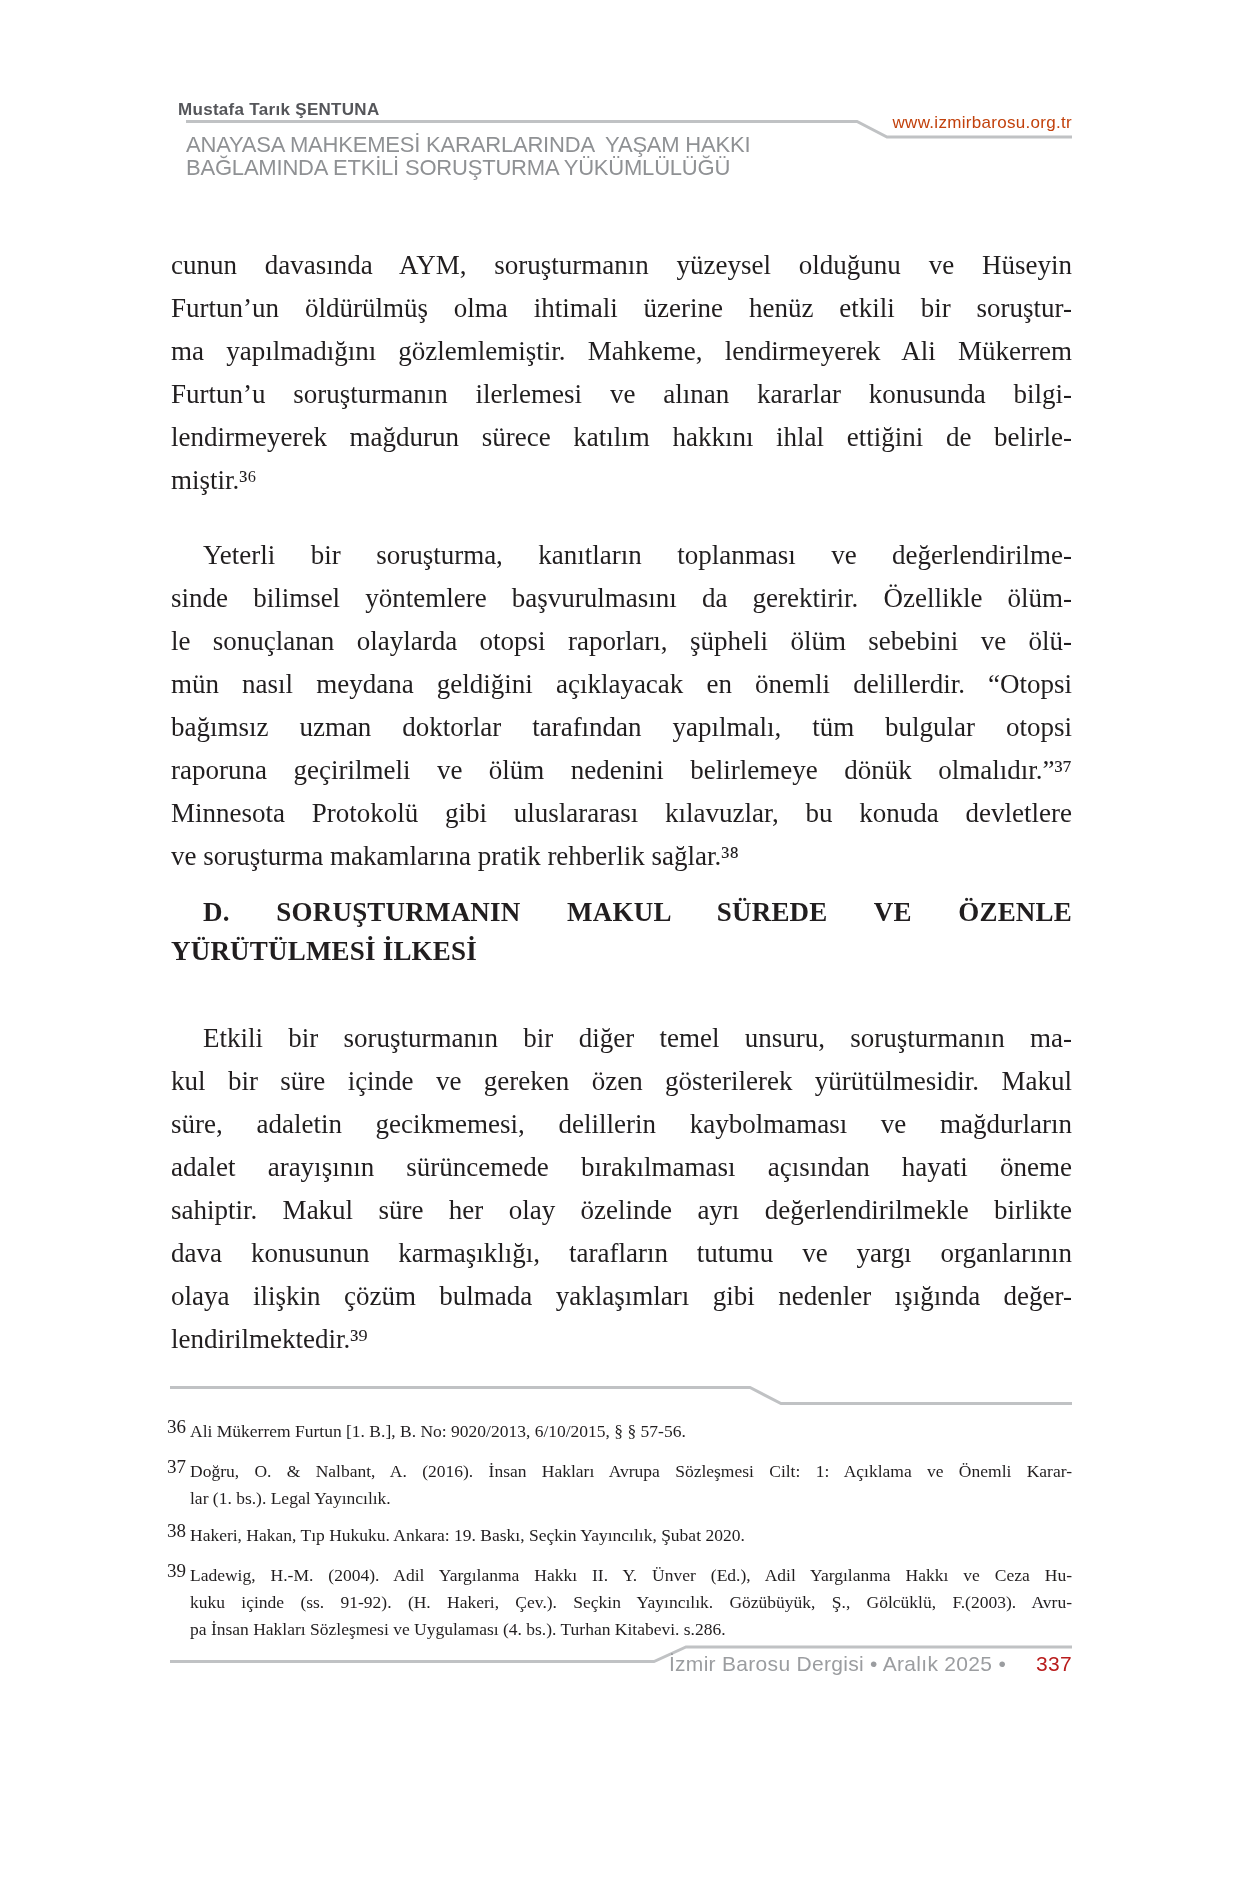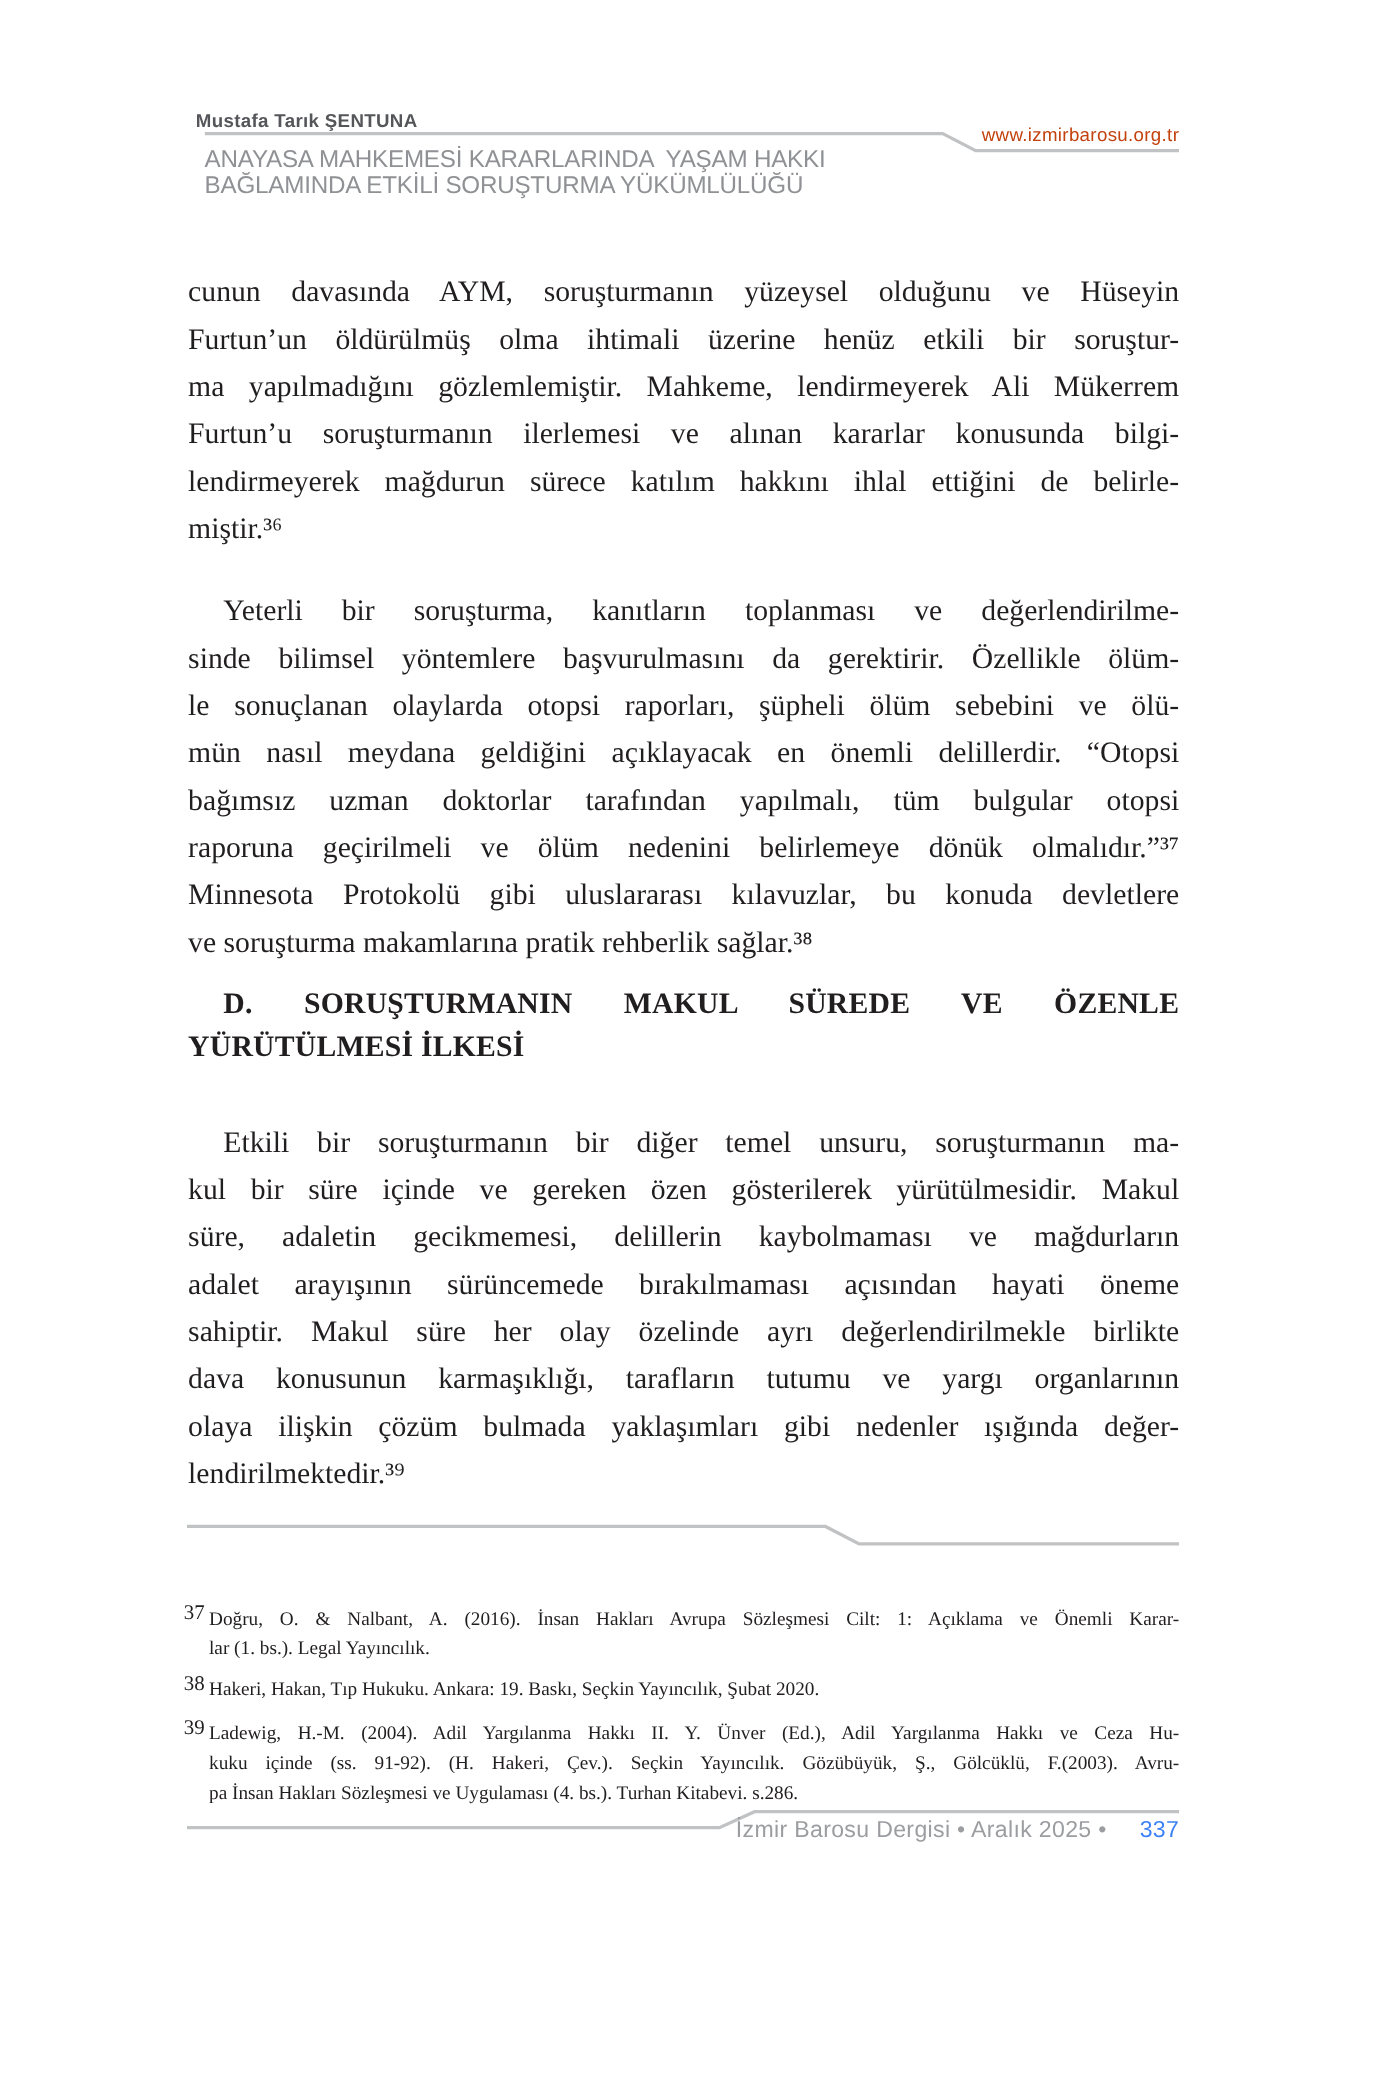--- a/index.html
+++ b/index.html
@@ -43,21 +43,21 @@
   .fn-num{position:absolute;left:-4px;top:-5px;font-size:19px;}
   .fn-0{top:1418px;}
   .fn-1{top:1458px;}
   .fn-2{top:1522px;}
   .fn-3{top:1562px;}
 
   
   .footer-text{position:absolute;right:188px;top:1652px;
                font-family:"Liberation Sans",sans-serif;font-size:21px;
                color:#9b9da0;letter-spacing:.3px;}
-  .footer-text .pagenum{color:#3b82f6;margin-left:30px;}
+  .footer-text .pagenum{color:#b91c1c;margin-left:30px;}
 </style>
 </head>
 <body>
 
 <div class="page">
 
   <div class="author">Mustafa Tarık ŞENTUNA</div>
 
   <svg class="rule rule-header" width="886" height="20" viewBox="0 0 886 20">
     <polyline points="0,1.5 671,1.5 701,17 886,17" fill="none" stroke="#c0c2c4" stroke-width="3"></polyline>
@@ -101,20 +101,24 @@
         <div class="line">olaya ilişkin çözüm bulmada yaklaşımları gibi nedenler ışığında değer-</div>
         <div class="line last">lendirilmektedir.³⁹</div>
       </div>
     </div>
 
   <svg class="rule rule-footnotes" width="902" height="20" viewBox="0 0 902 20">
     <polyline points="0,1.5 580,1.5 611,17.5 902,17.5" fill="none" stroke="#c0c2c4" stroke-width="3"></polyline>
   </svg>
 
   <div class="footnotes" id="footnotes">
+      <div class="footnote fn-0">
+        <span class="fn-num">36</span>
+        <div class="line last">Ali Mükerrem Furtun [1. B.], B. No: 9020/2013, 6/10/2015, § § 57-56.</div>
+      </div>
       <div class="footnote fn-1">
         <span class="fn-num">37</span>
         <div class="line">Doğru, O. &amp; Nalbant, A. (2016). İnsan Hakları Avrupa Sözleşmesi Cilt: 1: Açıklama ve Önemli Karar-</div>
         <div class="line last">lar (1. bs.). Legal Yayıncılık.</div>
       </div>
       <div class="footnote fn-2">
         <span class="fn-num">38</span>
         <div class="line last">Hakeri, Hakan, Tıp Hukuku. Ankara: 19. Baskı, Seçkin Yayıncılık, Şubat 2020.</div>
       </div>
       <div class="footnote fn-3">

